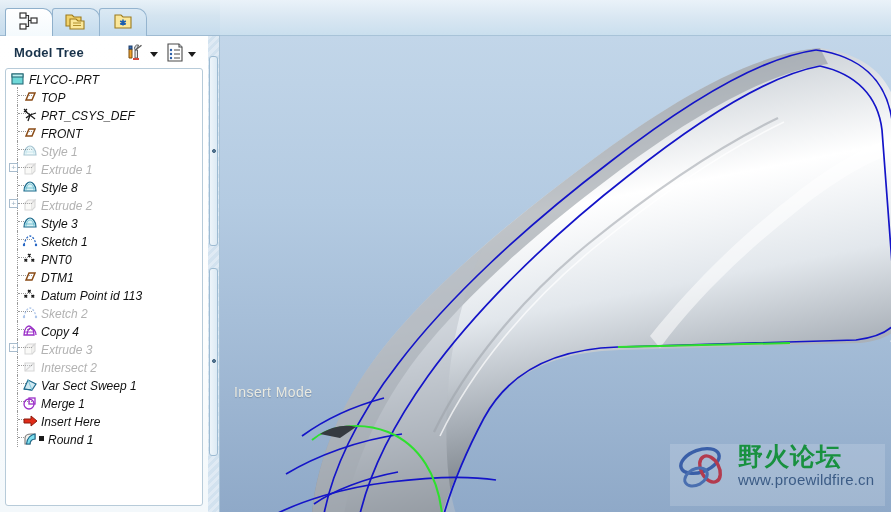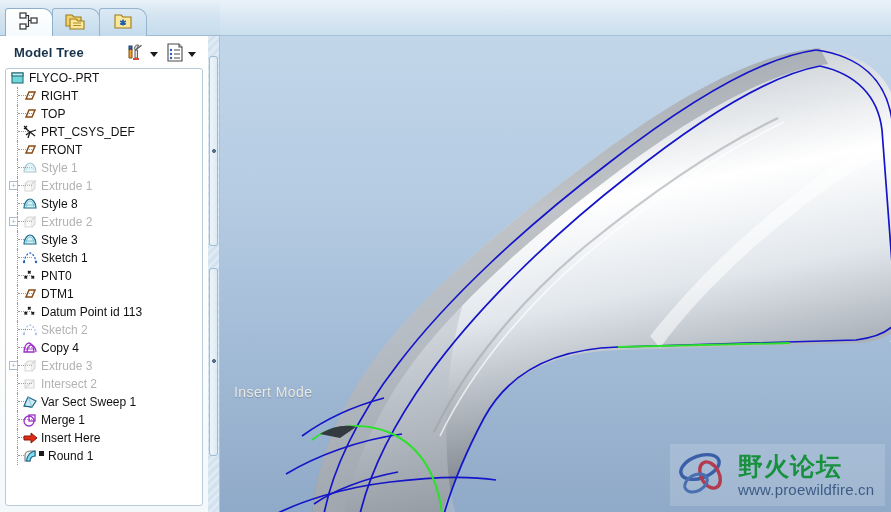--- a/index.html
+++ b/index.html
@@ -58,22 +58,22 @@
     border-top:5px solid #1b1b1b; margin:0 5px 0 3px;
   }
 
   
   #treebox{
     position:absolute; left:5px; top:32px; width:198px; height:438px;
     border:1px solid #b7cbd9; border-radius:3px; background:#fff;
     overflow:hidden;
   }
   .row{
-    position:relative; height:18px; display:flex; align-items:center;
-    font-size:12px; color:#111; white-space:nowrap;
+    position:relative; height:18px; display:flex; align-items:flex-end;
+    font-size:12px; color:#111; white-space:nowrap;font-style:italic;
   }
   .row .lbl{ margin-left:3px; }
   .row.dim .lbl{ color:#b2b2b2; }
   .dots{
     position:absolute; left:0; top:8px; height:1px; width:14px;
     border-top:1px dotted #9a9a9a;
   }
   .vline{
     position:absolute; left:11px; top:0; bottom:0; width:1px;
     border-left:1px dotted #9a9a9a;
@@ -117,21 +117,21 @@
     position:absolute; left:14px; top:348px;
     font-size:14px; color:#e9e9e0; letter-spacing:.4px;
     text-shadow:0 1px 1px rgba(60,80,110,.35);
   }
 
   
   #watermark{
     position:absolute; right:6px; bottom:6px;
     width:215px; height:62px;
     background:rgba(255,255,255,.16);
-    display:flex; align-items:center; padding-left:6px;
+    display:flex; padding-left:6px;
   }
   #wm-logo{ width:58px;height:50px; flex:0 0 58px; }
   #wm-text{ margin-left:4px; }
   #wm-cn{
     font-family:"DejaVu Sans", sans-serif;
     font-size:25px; font-weight:bold; color:#18913f; line-height:1;
     letter-spacing:1px;
   }
   #wm-url{
     font-size:15px; color:#3c5c86; margin-top:3px; line-height:1;
@@ -211,28 +211,20 @@
     </div>
   </div>
 
   <div id="treebox">
       <div class="row indent0">
         <span class="ico"><svg width="16" height="16" viewBox="0 0 16 16" style="opacity:1">
             <rect x="2" y="3" width="11" height="10" fill="#6fd8d8" stroke="#2b6e7a" stroke-width="1.1"></rect>
             <rect x="2" y="3" width="11" height="3" fill="#bff0f0" stroke="#2b6e7a" stroke-width="1.1"></rect>
           </svg></span>
         <span class="lbl">FLYCO-.PRT</span>
-      </div>
-      <div class="row indent1">
-        <span class="vline"></span>
-        <span class="dots" style="left:12px"></span>
-        <span class="ico"><svg width="16" height="16" viewBox="0 0 16 16" style="opacity:1">
-            <path d="M4 11 L7 4 L13 4 L10 11 Z" fill="none" stroke="#8a4b16" stroke-width="1.5"></path>
-          </svg></span>
-        <span class="lbl">RIGHT</span>
       </div>
       <div class="row indent1">
         <span class="vline"></span>
         <span class="dots" style="left:12px"></span>
         <span class="ico"><svg width="16" height="16" viewBox="0 0 16 16" style="opacity:1">
             <path d="M4 11 L7 4 L13 4 L10 11 Z" fill="none" stroke="#8a4b16" stroke-width="1.5"></path>
           </svg></span>
         <span class="lbl">TOP</span>
       </div>
       <div class="row indent1">

